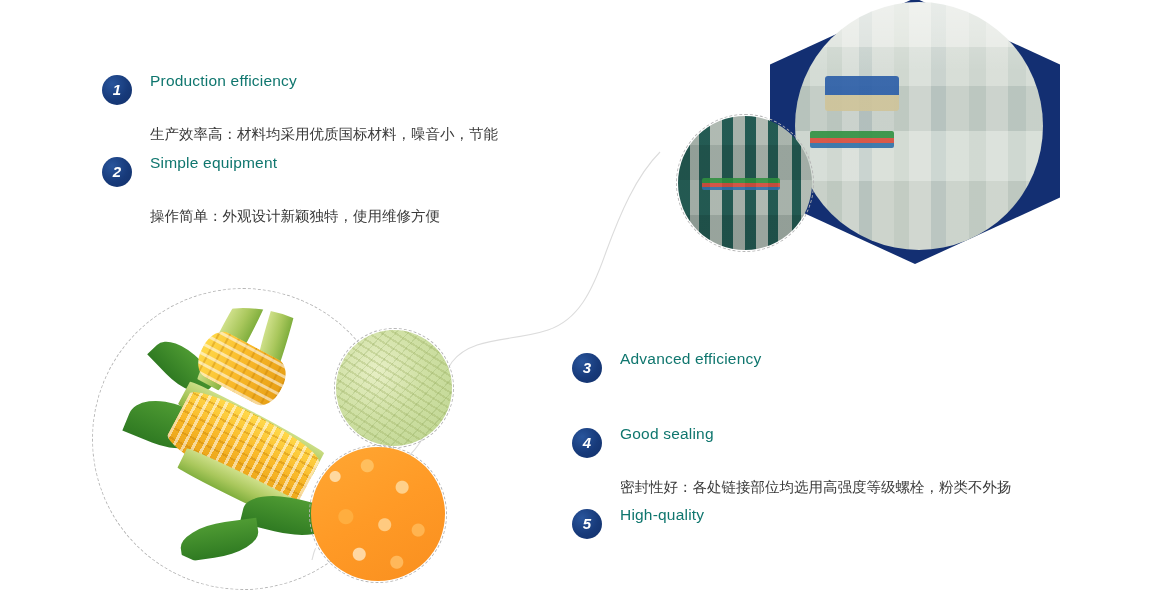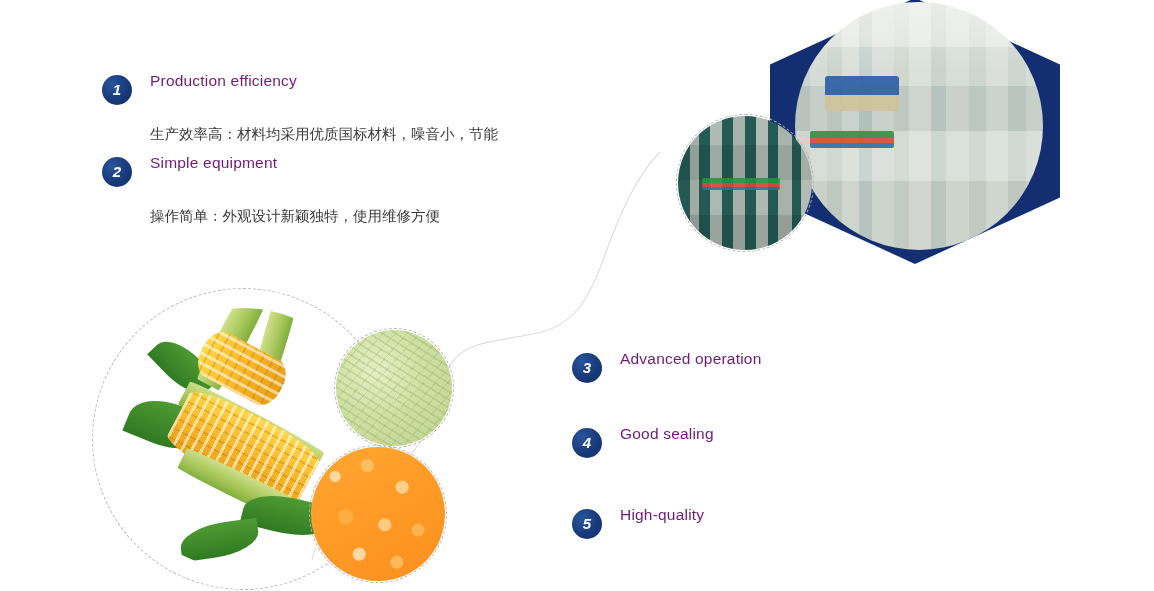--- a/index.html
+++ b/index.html
@@ -35,21 +35,21 @@
     line-height: 30px;
     text-align: center;
     flex: 0 0 30px;
     letter-spacing: 0;
   }
   .feature-text {
     margin-left: 18px;
     margin-top: -4px;
   }
   .feat-title {
-    color: #701a75;
+    color: #0f766e;
     font-size: 15.5px;
     line-height: 20px;
     letter-spacing: .2px;
     white-space: nowrap;
   }
   .feat-desc {
     color: #3a3a3a;
     font-size: 14.5px;
     line-height: 22px;
     white-space: nowrap;
@@ -241,28 +241,29 @@
     <div class="badge">2</div>
     <div class="feature-text">
       <div class="feat-title">Simple equipment</div>
       <div class="feat-desc">操作简单：外观设计新颖独特，使用维修方便</div>
     </div>
   </div>
 
   <div class="feature" style="left:572px; top:353px;">
     <div class="badge">3</div>
     <div class="feature-text">
-      <div class="feat-title">Advanced operation</div>
+      <div class="feat-title">Advanced efficiency</div>
     </div>
   </div>
 
   <div class="feature" style="left:572px; top:428px;">
     <div class="badge">4</div>
     <div class="feature-text">
       <div class="feat-title">Good sealing</div>
+      <div class="feat-desc">密封性好：各处链接部位均选用高强度等级螺栓，粉类不外扬</div>
     </div>
   </div>
 
   <div class="feature" style="left:572px; top:509px;">
     <div class="badge">5</div>
     <div class="feature-text">
       <div class="feat-title">High-quality</div>
     </div>
   </div>
 

